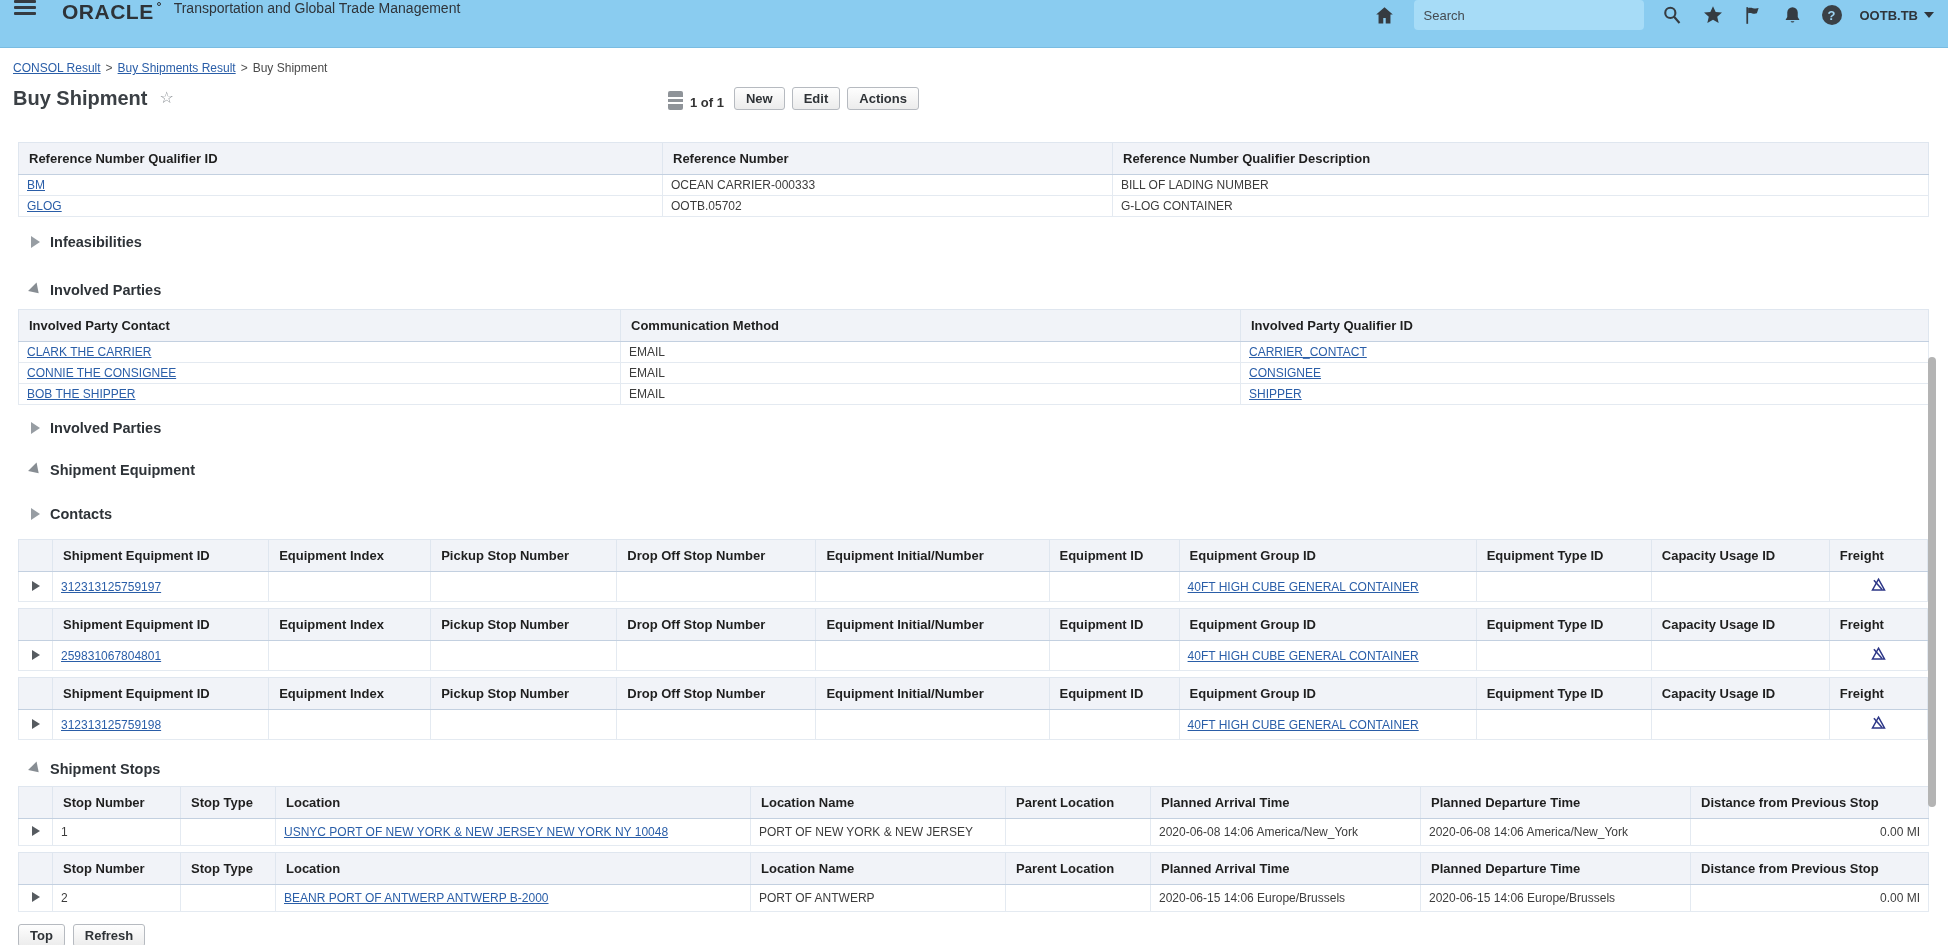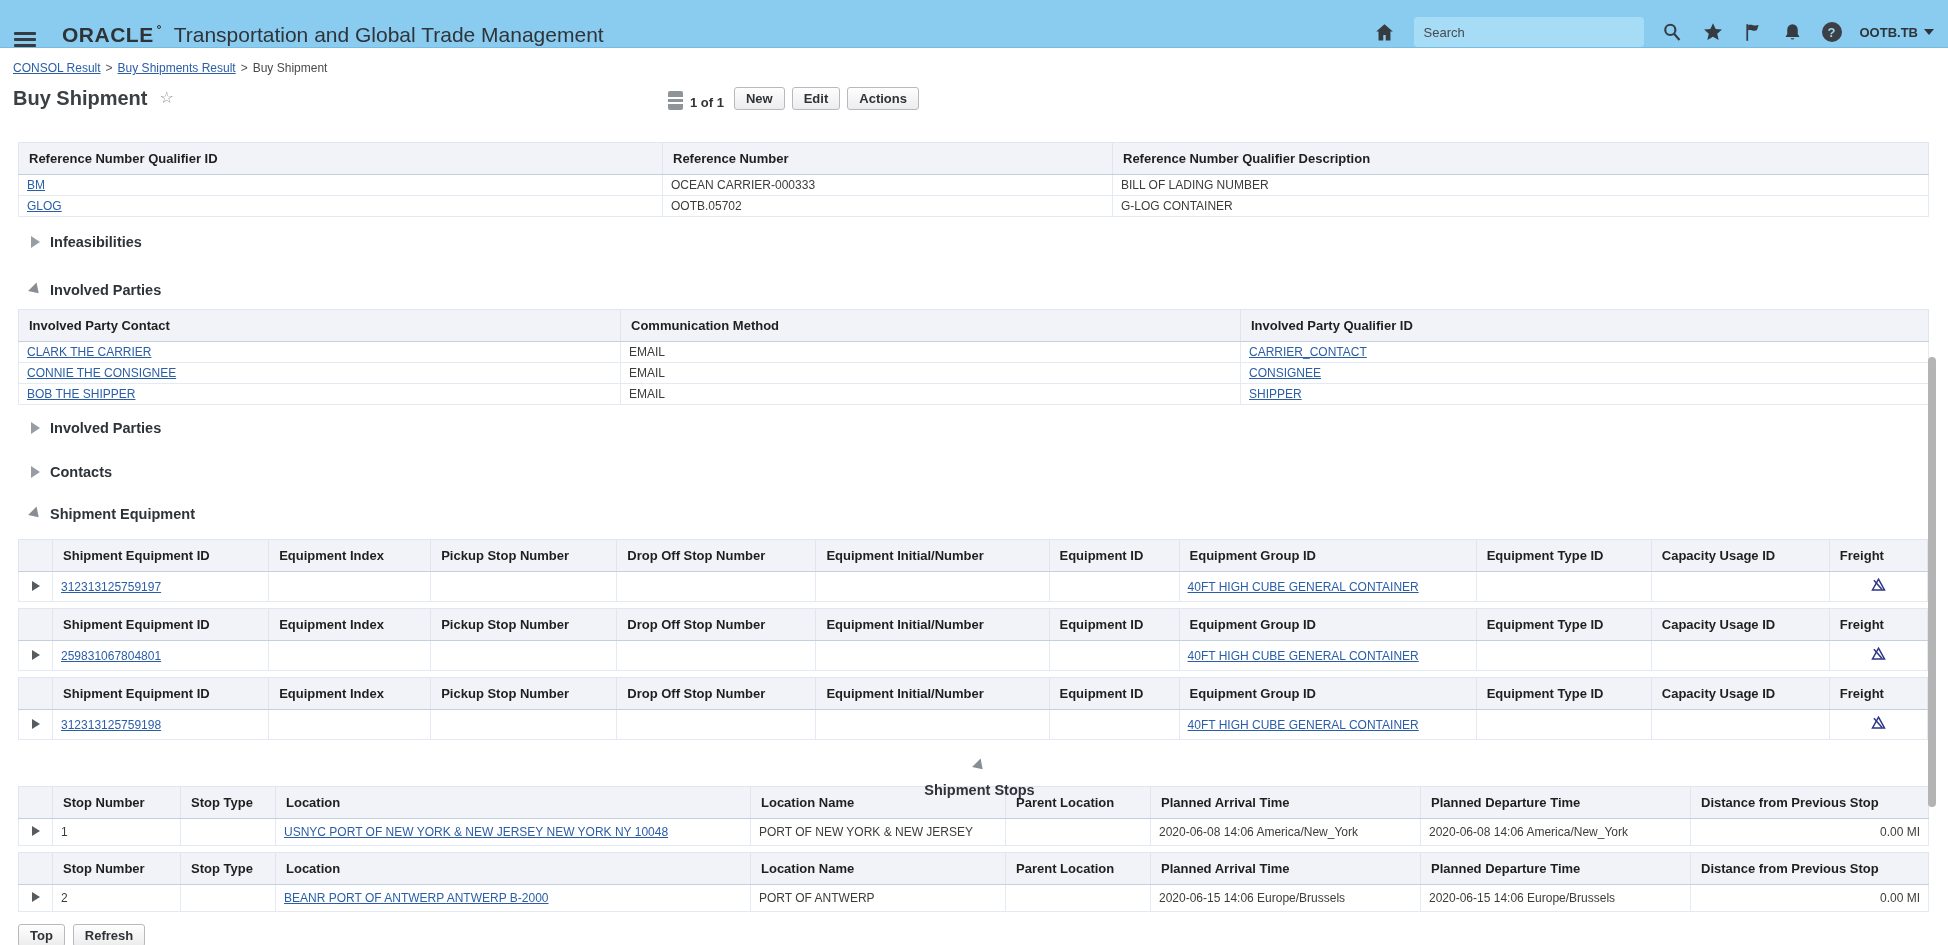--- a/index.html
+++ b/index.html
@@ -5,26 +5,26 @@
   :root{
     --topbar_bg:#8accf0; --topbar_fg:#353b41; --search_bg:#a7dcf7;
     --link:#2a5ea8; --header_bg:#f1f3f8; --border_outer:#c3d0e0; --border_inner:#dfe6ef;
     --text:#3c3c3c; --header_text:#1f1f1f; --freight:#2c3687;
   }
   *{box-sizing:border-box;}
   html,body{margin:0;padding:0;width:1948px;height:945px;overflow:hidden;background:#fff;
     font-family:"Liberation Sans",sans-serif;}
   
   .topbar{height:48px;background:var(--topbar_bg);border-bottom:1px solid #79bce2;
-    display:flex;align-items:flex-end;padding:0 14px;}
+    display:flex;align-items:flex-start;padding:0 14px;}
   .hamburger{width:22px;height:15px;display:flex;flex-direction:column;justify-content:space-between;cursor:pointer;margin-right:26px;}
   .hamburger div{height:3px;background:var(--topbar_fg);border-radius:1px;}
   .brand{font-size:21px;font-weight:bold;letter-spacing:.5px;color:#2e3338;position:relative;margin-right:6px;}
   .regmark{position:absolute;top:2px;right:-7px;width:4px;height:4px;border:1px solid #2e3338;border-radius:50%;}
-  .app-title{font-size:21px;color:#2f343a;margin-left:14px;margin-top:32px;}
+  .app-title{font-size:14px;color:#2f343a;margin-left:14px;}
   .topbar-right{margin-left:auto;display:flex;align-items:center;gap:18px;}
   .tb-icon{width:22px;height:22px;display:flex;align-items:center;justify-content:center;cursor:pointer;}
   .tb-icon svg{display:block;}
   .search-wrap{display:flex;align-items:center;}
   .search-input{width:230px;height:30px;background:var(--search_bg);border:none;border-radius:4px;
     padding:0 10px;font-size:13px;color:#3f464c;font-family:"Liberation Sans",sans-serif;outline:none;}
   .search-input::placeholder{color:#454b51;opacity:1;}
   .user-chip{display:flex;align-items:center;gap:6px;cursor:pointer;}
   .user-name{font-size:13px;font-weight:600;color:#2f343a;}
   .caret{width:0;height:0;border-left:5px solid transparent;border-right:5px solid transparent;border-top:6px solid #2f343a;}
@@ -58,21 +58,21 @@
   .arrow-col{padding:0 !important;text-align:center;}
   .row-arrow{display:inline-block;width:0;height:0;border-left:8px solid #565b60;border-top:5px solid transparent;
     border-bottom:5px solid transparent;cursor:pointer;}
   .tbl-gap{height:6px;}
   
   .section{display:flex;align-items:center;gap:10px;margin-left:13px;height:18px;cursor:pointer;}
   .tri{width:0;height:0;border-left:9px solid #979da3;border-top:6px solid transparent;border-bottom:6px solid transparent;}
   .tri.open{transform:rotate(45deg);border-left-color:#878d93;}
   .section-label{font-size:14.5px;font-weight:bold;color:#2e3338;}
   .mt16{margin-top:16px;} .mt30{margin-top:30px;} .mt14{margin-top:14px;} .mt26{margin-top:26px;}
-  .mt24{margin-top:24px;} .mt20{margin-top:20px;flex-direction:column;} .mt10{margin-top:10px;} .mt8{margin-top:8px;} .mt27{margin-top:27px;}
+  .mt24{margin-top:24px;} .mt20{margin-top:20px;} .mt10{margin-top:10px;} .mt8{margin-top:8px;} .mt27{margin-top:27px;}
   
   .footer{margin:8px 0 0 18px;display:flex;gap:8px;}
   
   .vscroll-thumb{position:absolute;right:12px;top:357px;width:8px;height:450px;background:#b4b4b4;border-radius:4px;cursor:pointer;}
   .freight-icon{display:inline-block;vertical-align:middle;}
 </style>
 </head>
 <body>
 
 <div class="topbar">
@@ -203,28 +203,28 @@
       <td><a class="lnk">SHIPPER</a></td>
     </tr>
   </tbody>
     </table>
 
   <div class="section mt14">
     <span class="tri"></span>
     <span class="section-label">Involved Parties</span>
   </div>
 
+  <div class="section mt24">
+    <span class="tri open"></span>
+    <span class="section-label">Shipment Equipment</span>
+  </div>
+
   <div class="section mt26">
     <span class="tri"></span>
     <span class="section-label">Contacts</span>
-  </div>
-
-  <div class="section mt24">
-    <span class="tri open"></span>
-    <span class="section-label">Shipment Equipment</span>
   </div>
 
   <table class="tbl compact mt16">
     <colgroup>
         <col style="width:34px">
         <col style="width:216px">
         <col style="width:162px">
         <col style="width:186px">
         <col style="width:199px">
         <col style="width:233px">

